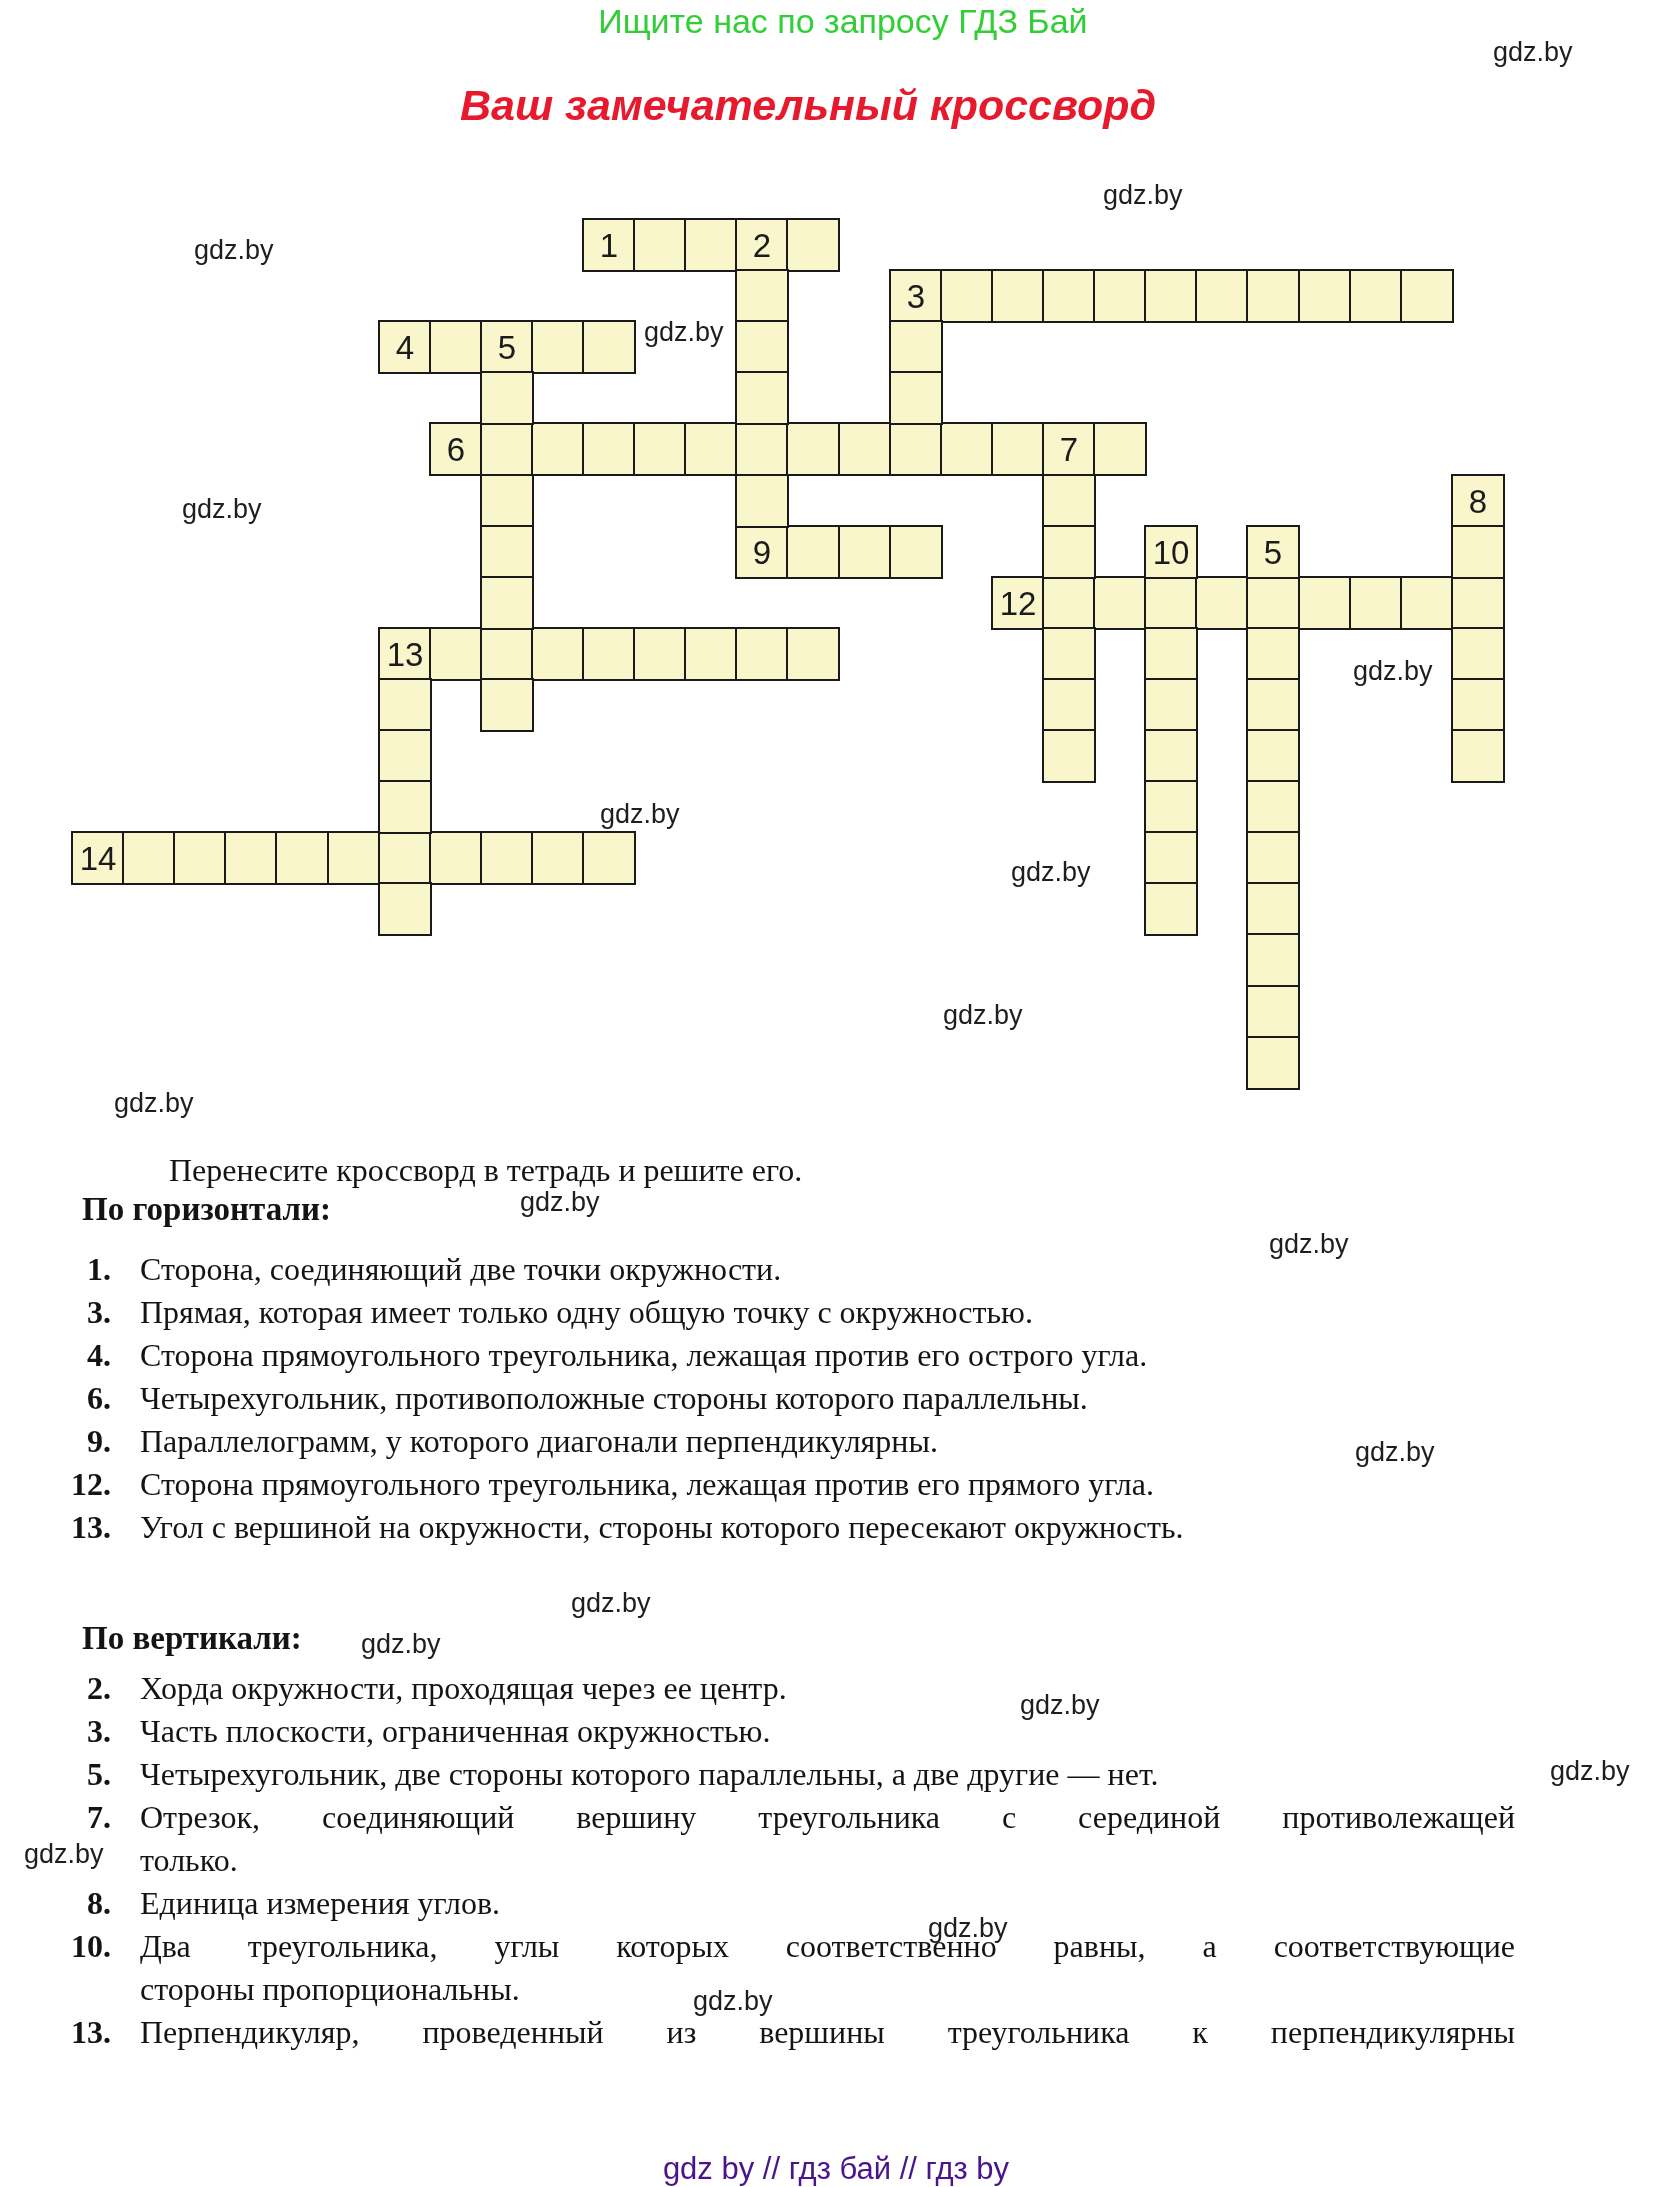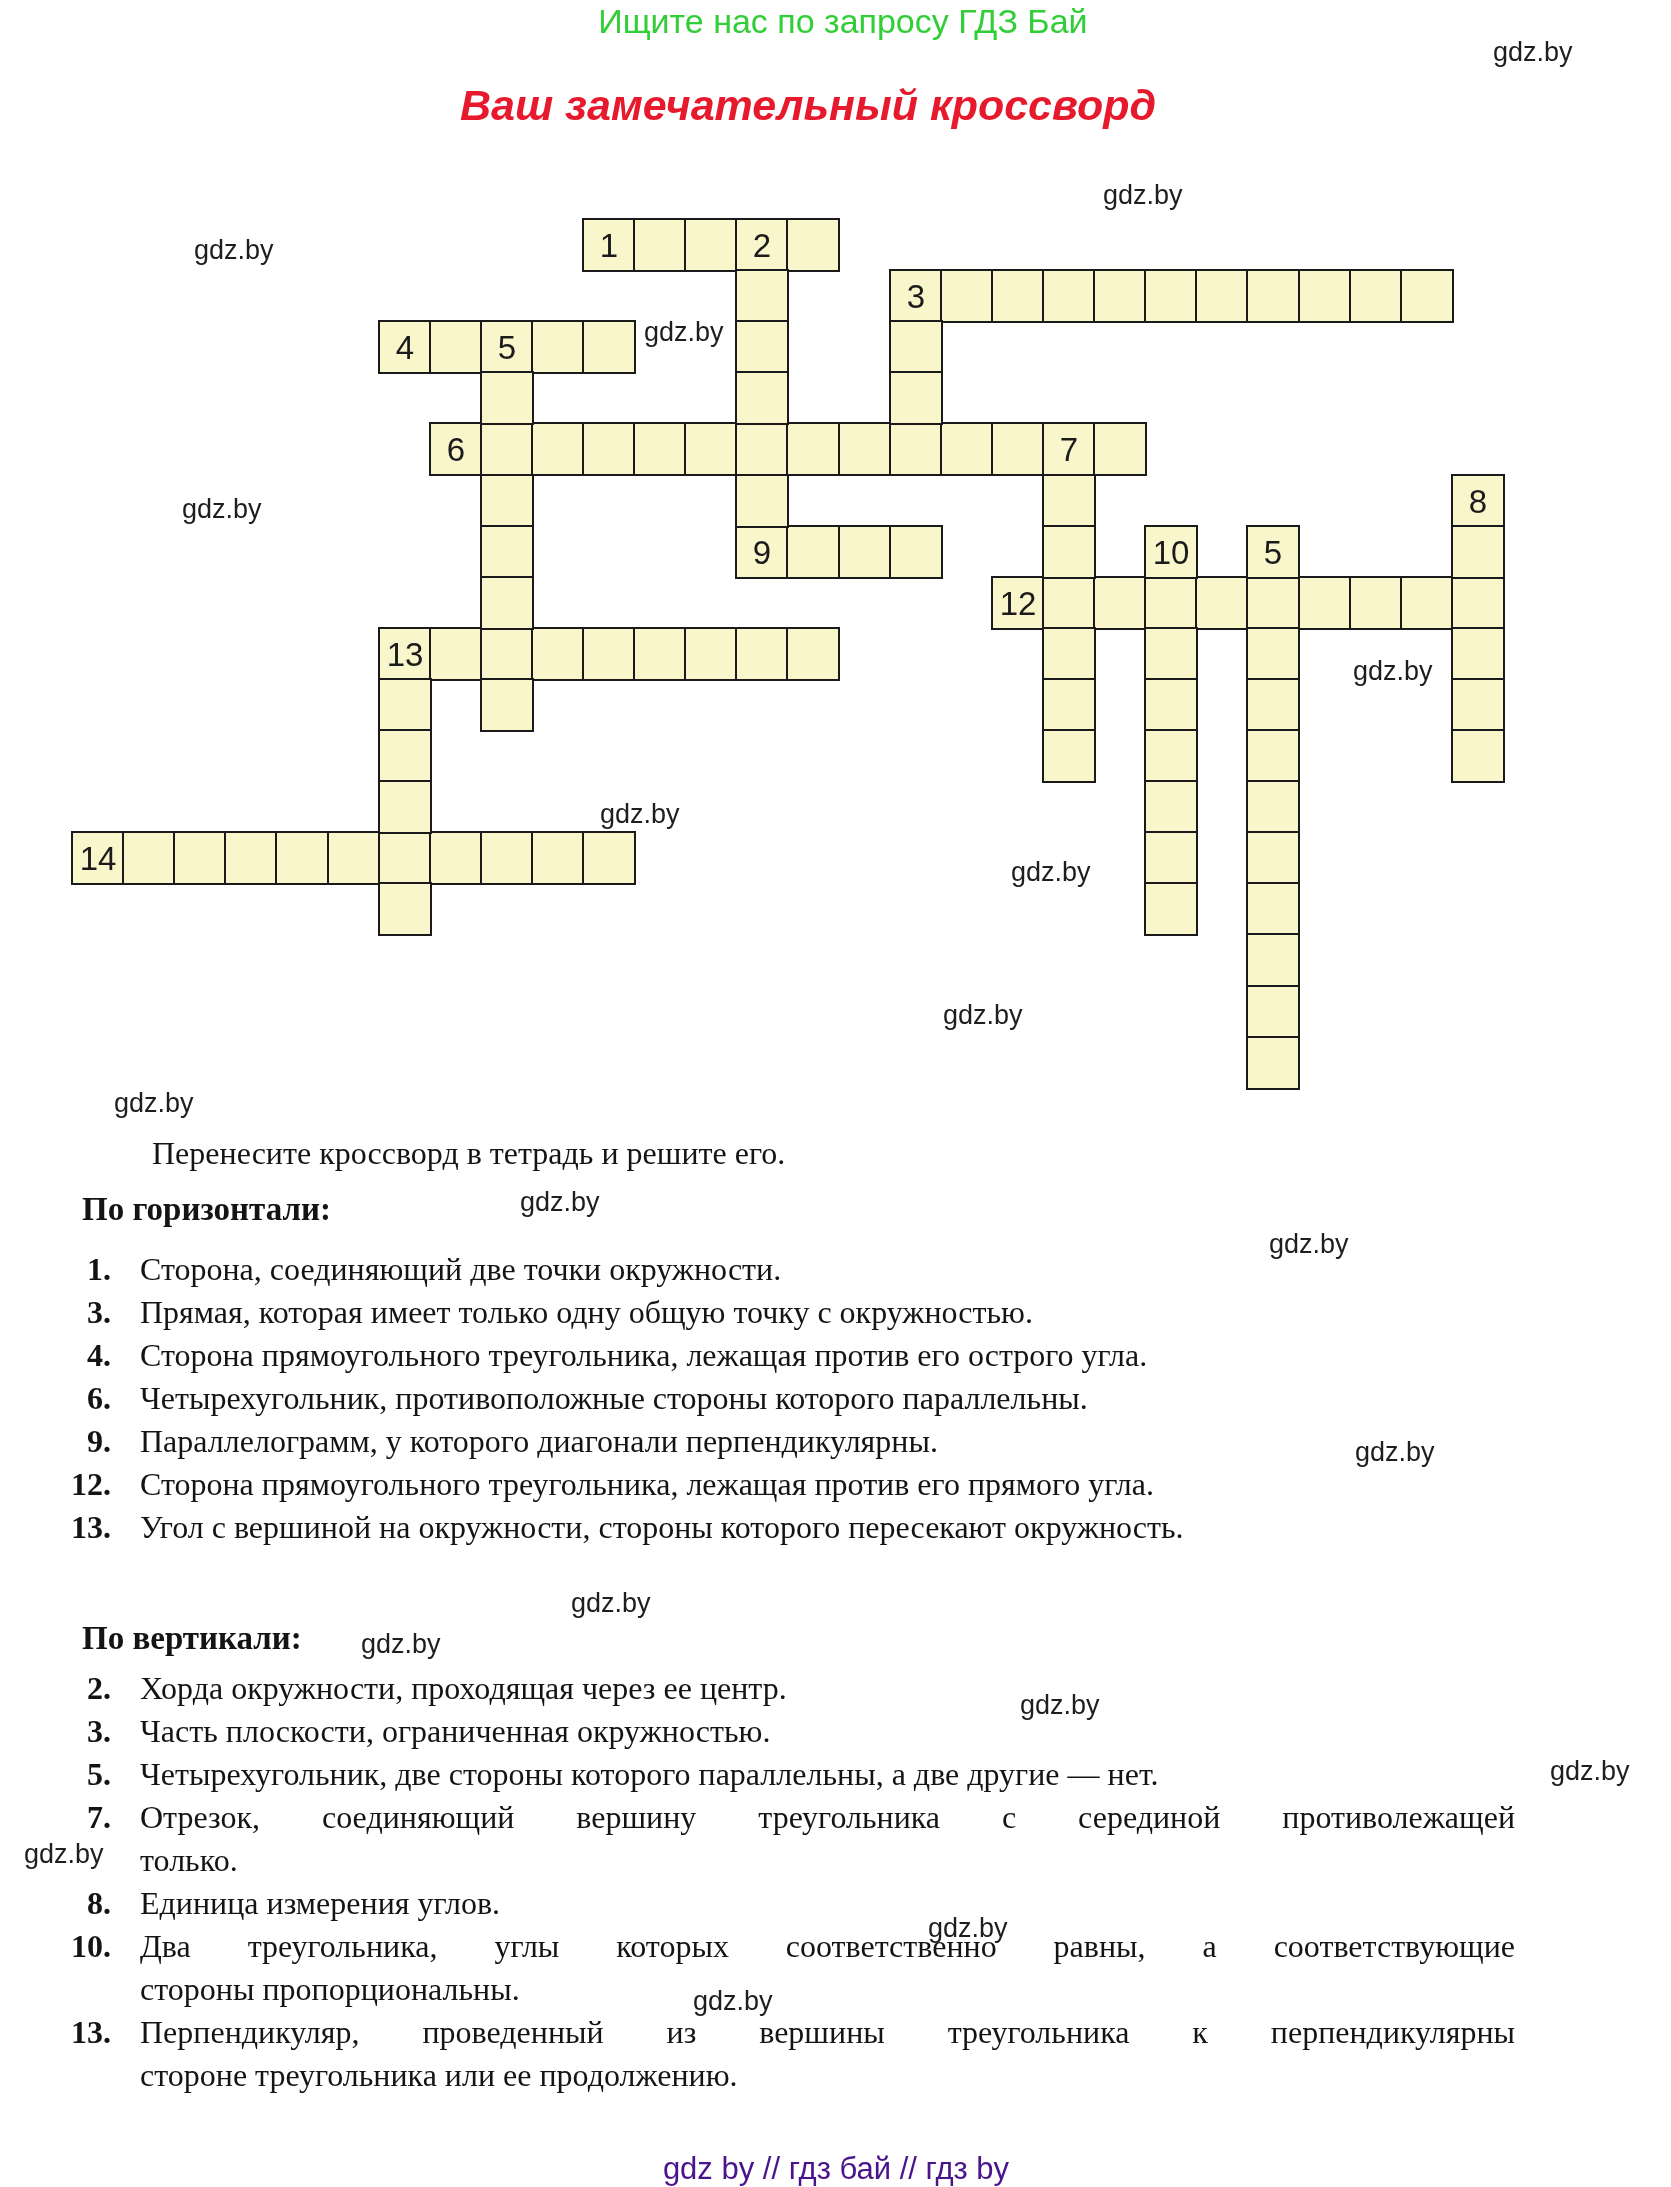--- a/index.html
+++ b/index.html
@@ -23,21 +23,21 @@
     font-size:43px;color:var(--red);white-space:nowrap;
   }
   #grid{position:absolute;left:71px;top:218px;}
   .cell{
     position:absolute;box-sizing:border-box;background:var(--fill);
     border:2.6px solid var(--line);display:flex;align-items:center;justify-content:center;
   }
   .cellnum{
     font-family:"Liberation Sans",sans-serif;font-size:33px;color:#1b1b1b;line-height:1;
   }
-  .intro{position:absolute;left:152px;top:1132px;margin:0;font-size:32px;line-height:43px;}
+  .intro{position:absolute;left:152px;top:1132px;margin:17px;font-size:32px;line-height:43px;}
   .sec{position:absolute;left:82px;margin:0;font-size:33px;font-weight:700;line-height:40px;}
   .clues{position:absolute;left:52px;width:1463px;}
   .clue{position:relative;padding-left:88px;font-size:32px;line-height:43px;}
   .clue .num{position:absolute;left:0;top:0;width:59px;text-align:right;font-weight:700;}
   .jline{text-align:justify;text-align-last:justify;}
   .footer{
     position:absolute;top:2151px;left:50%;transform:translateX(-50%);
     font-family:"Liberation Sans",sans-serif;font-size:31px;color:var(--purple);white-space:nowrap;
   }
 </style>
@@ -270,19 +270,18 @@
         <div>Единица измерения углов.</div>
       </div>
       <div class="clue">
         <span class="num">10.</span>
         <div class="jline">Два треугольника, углы которых соответственно равны, а соответствующие</div>
         <div>стороны пропорциональны.</div>
       </div>
       <div class="clue">
         <span class="num">13.</span>
         <div class="jline">Перпендикуляр, проведенный из вершины треугольника к перпендикулярны</div>
-        <div>стороне треугольника или ее продолжению.</div>
       </div>
     </div>
 
   <div class="footer">gdz by  //  гдз бай  //  гдз by</div>
 </div>
 
 
 </body></html>

